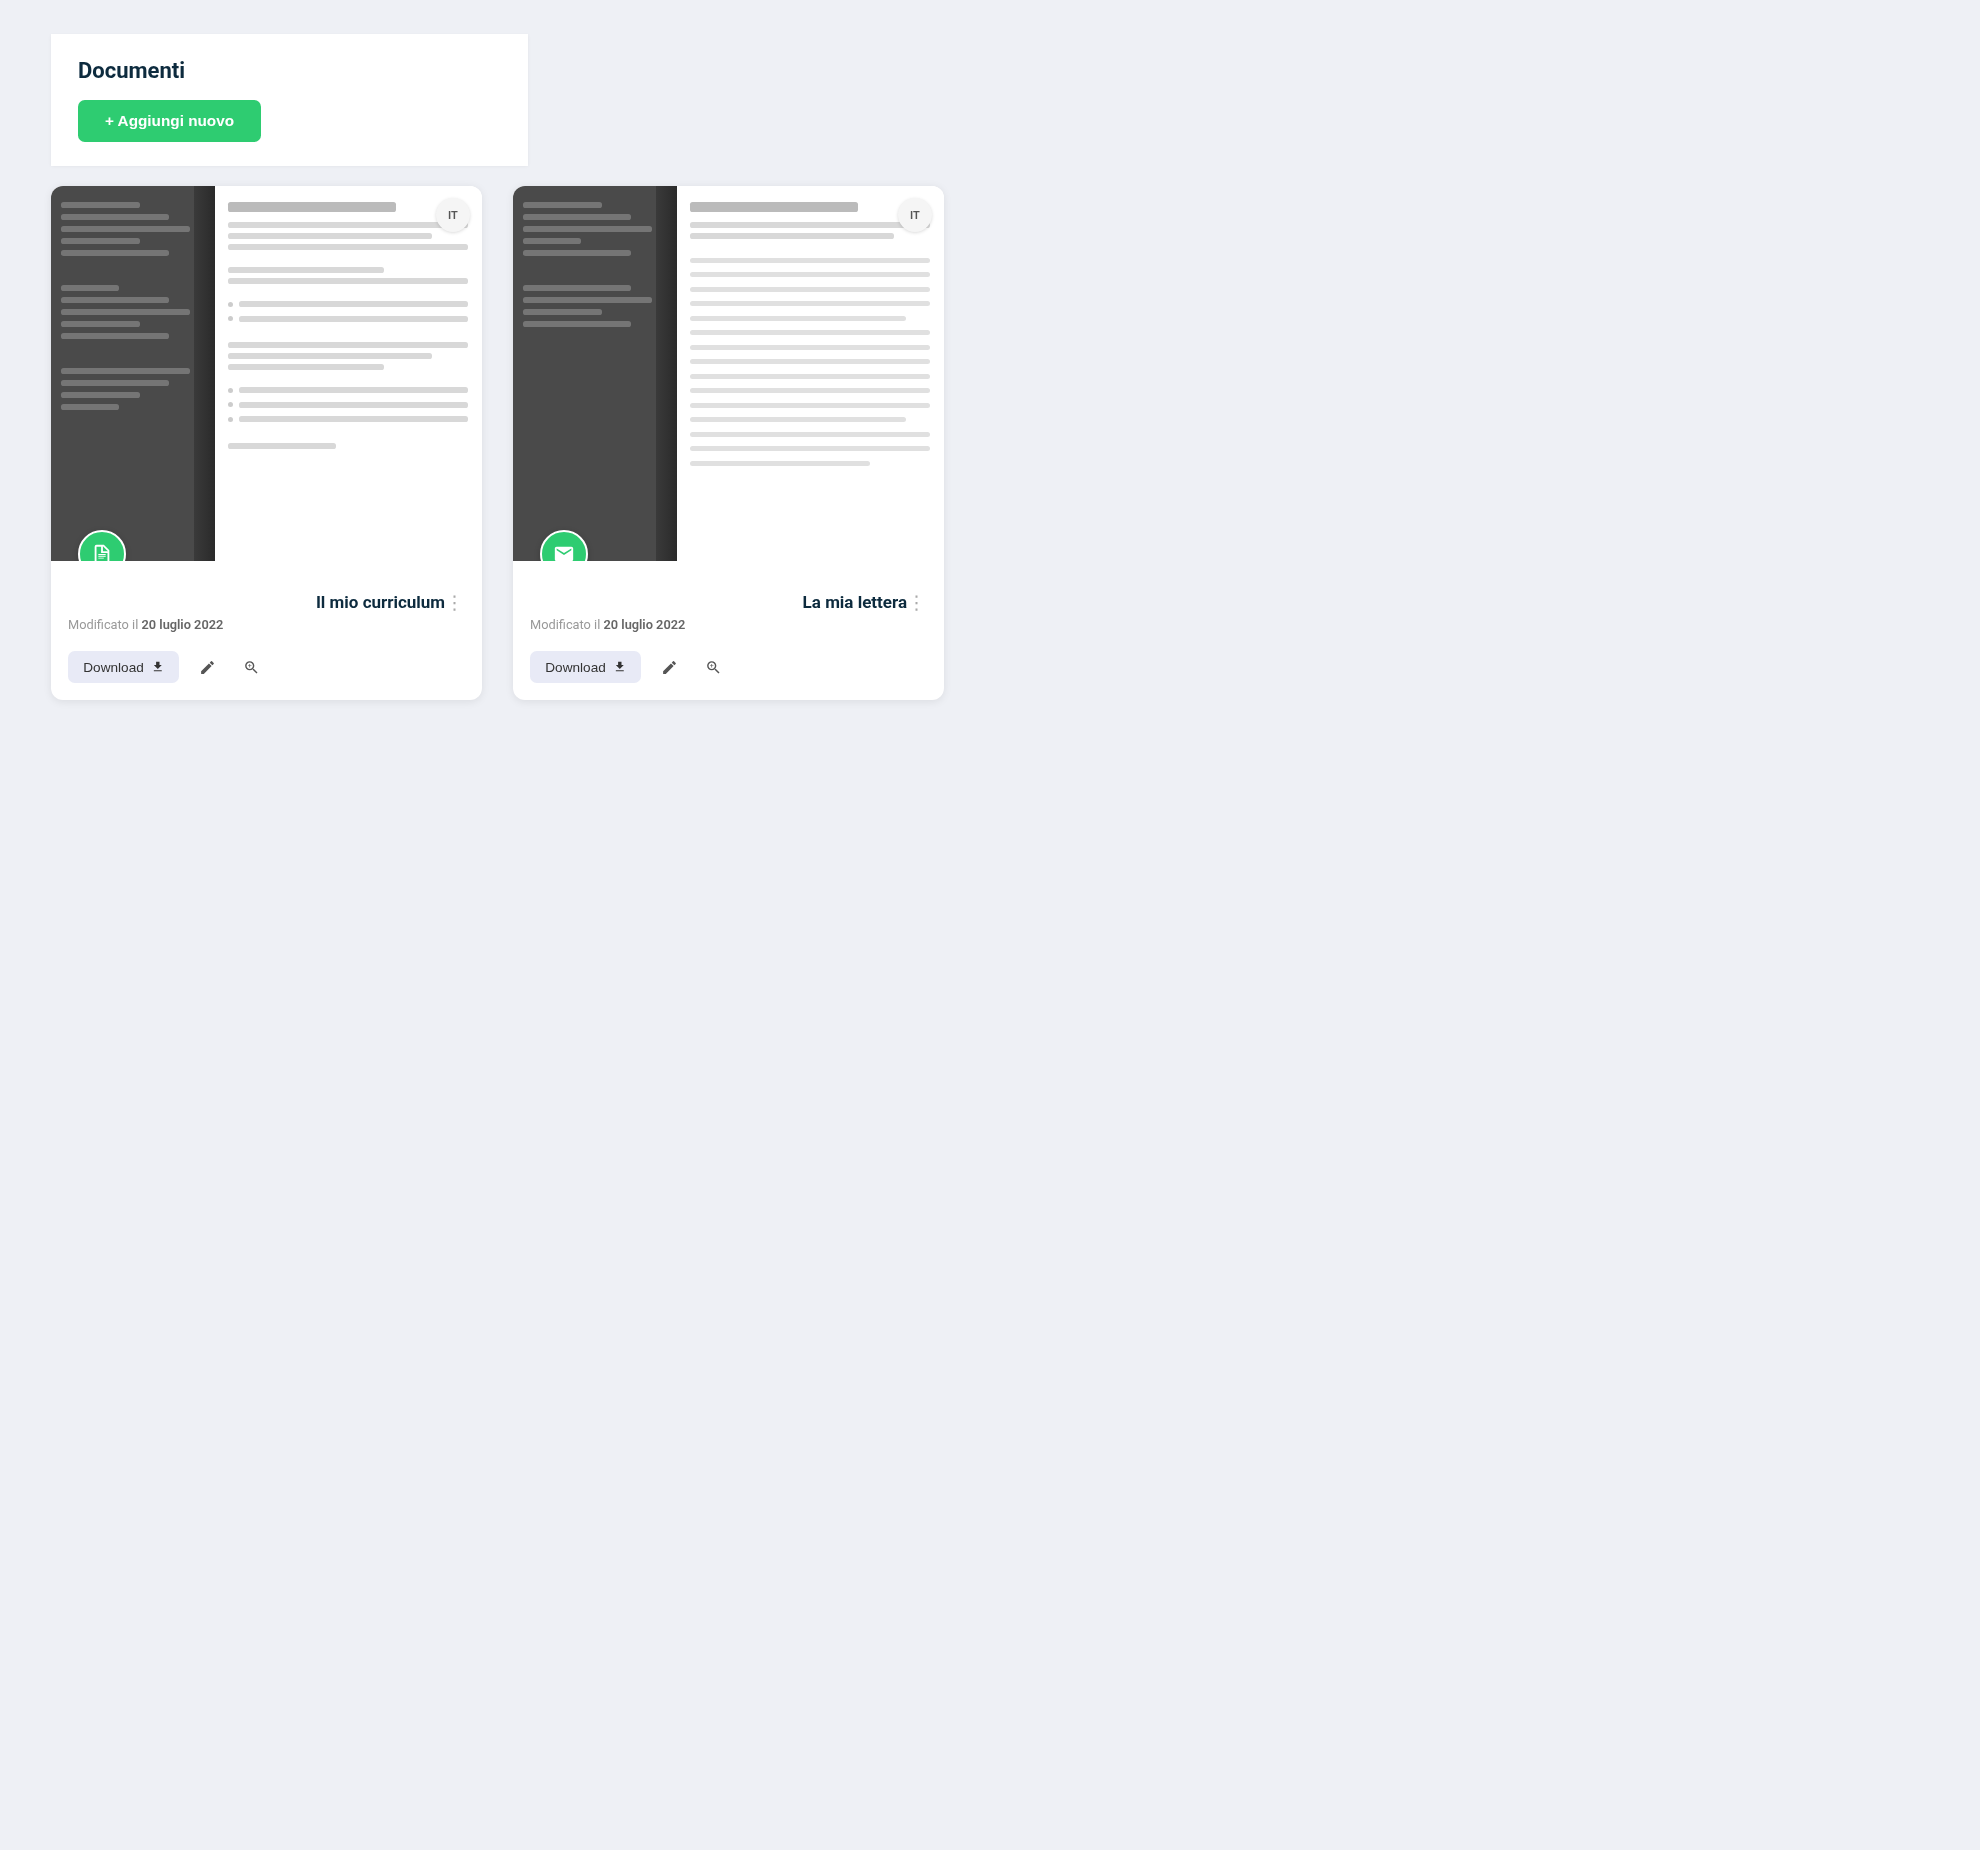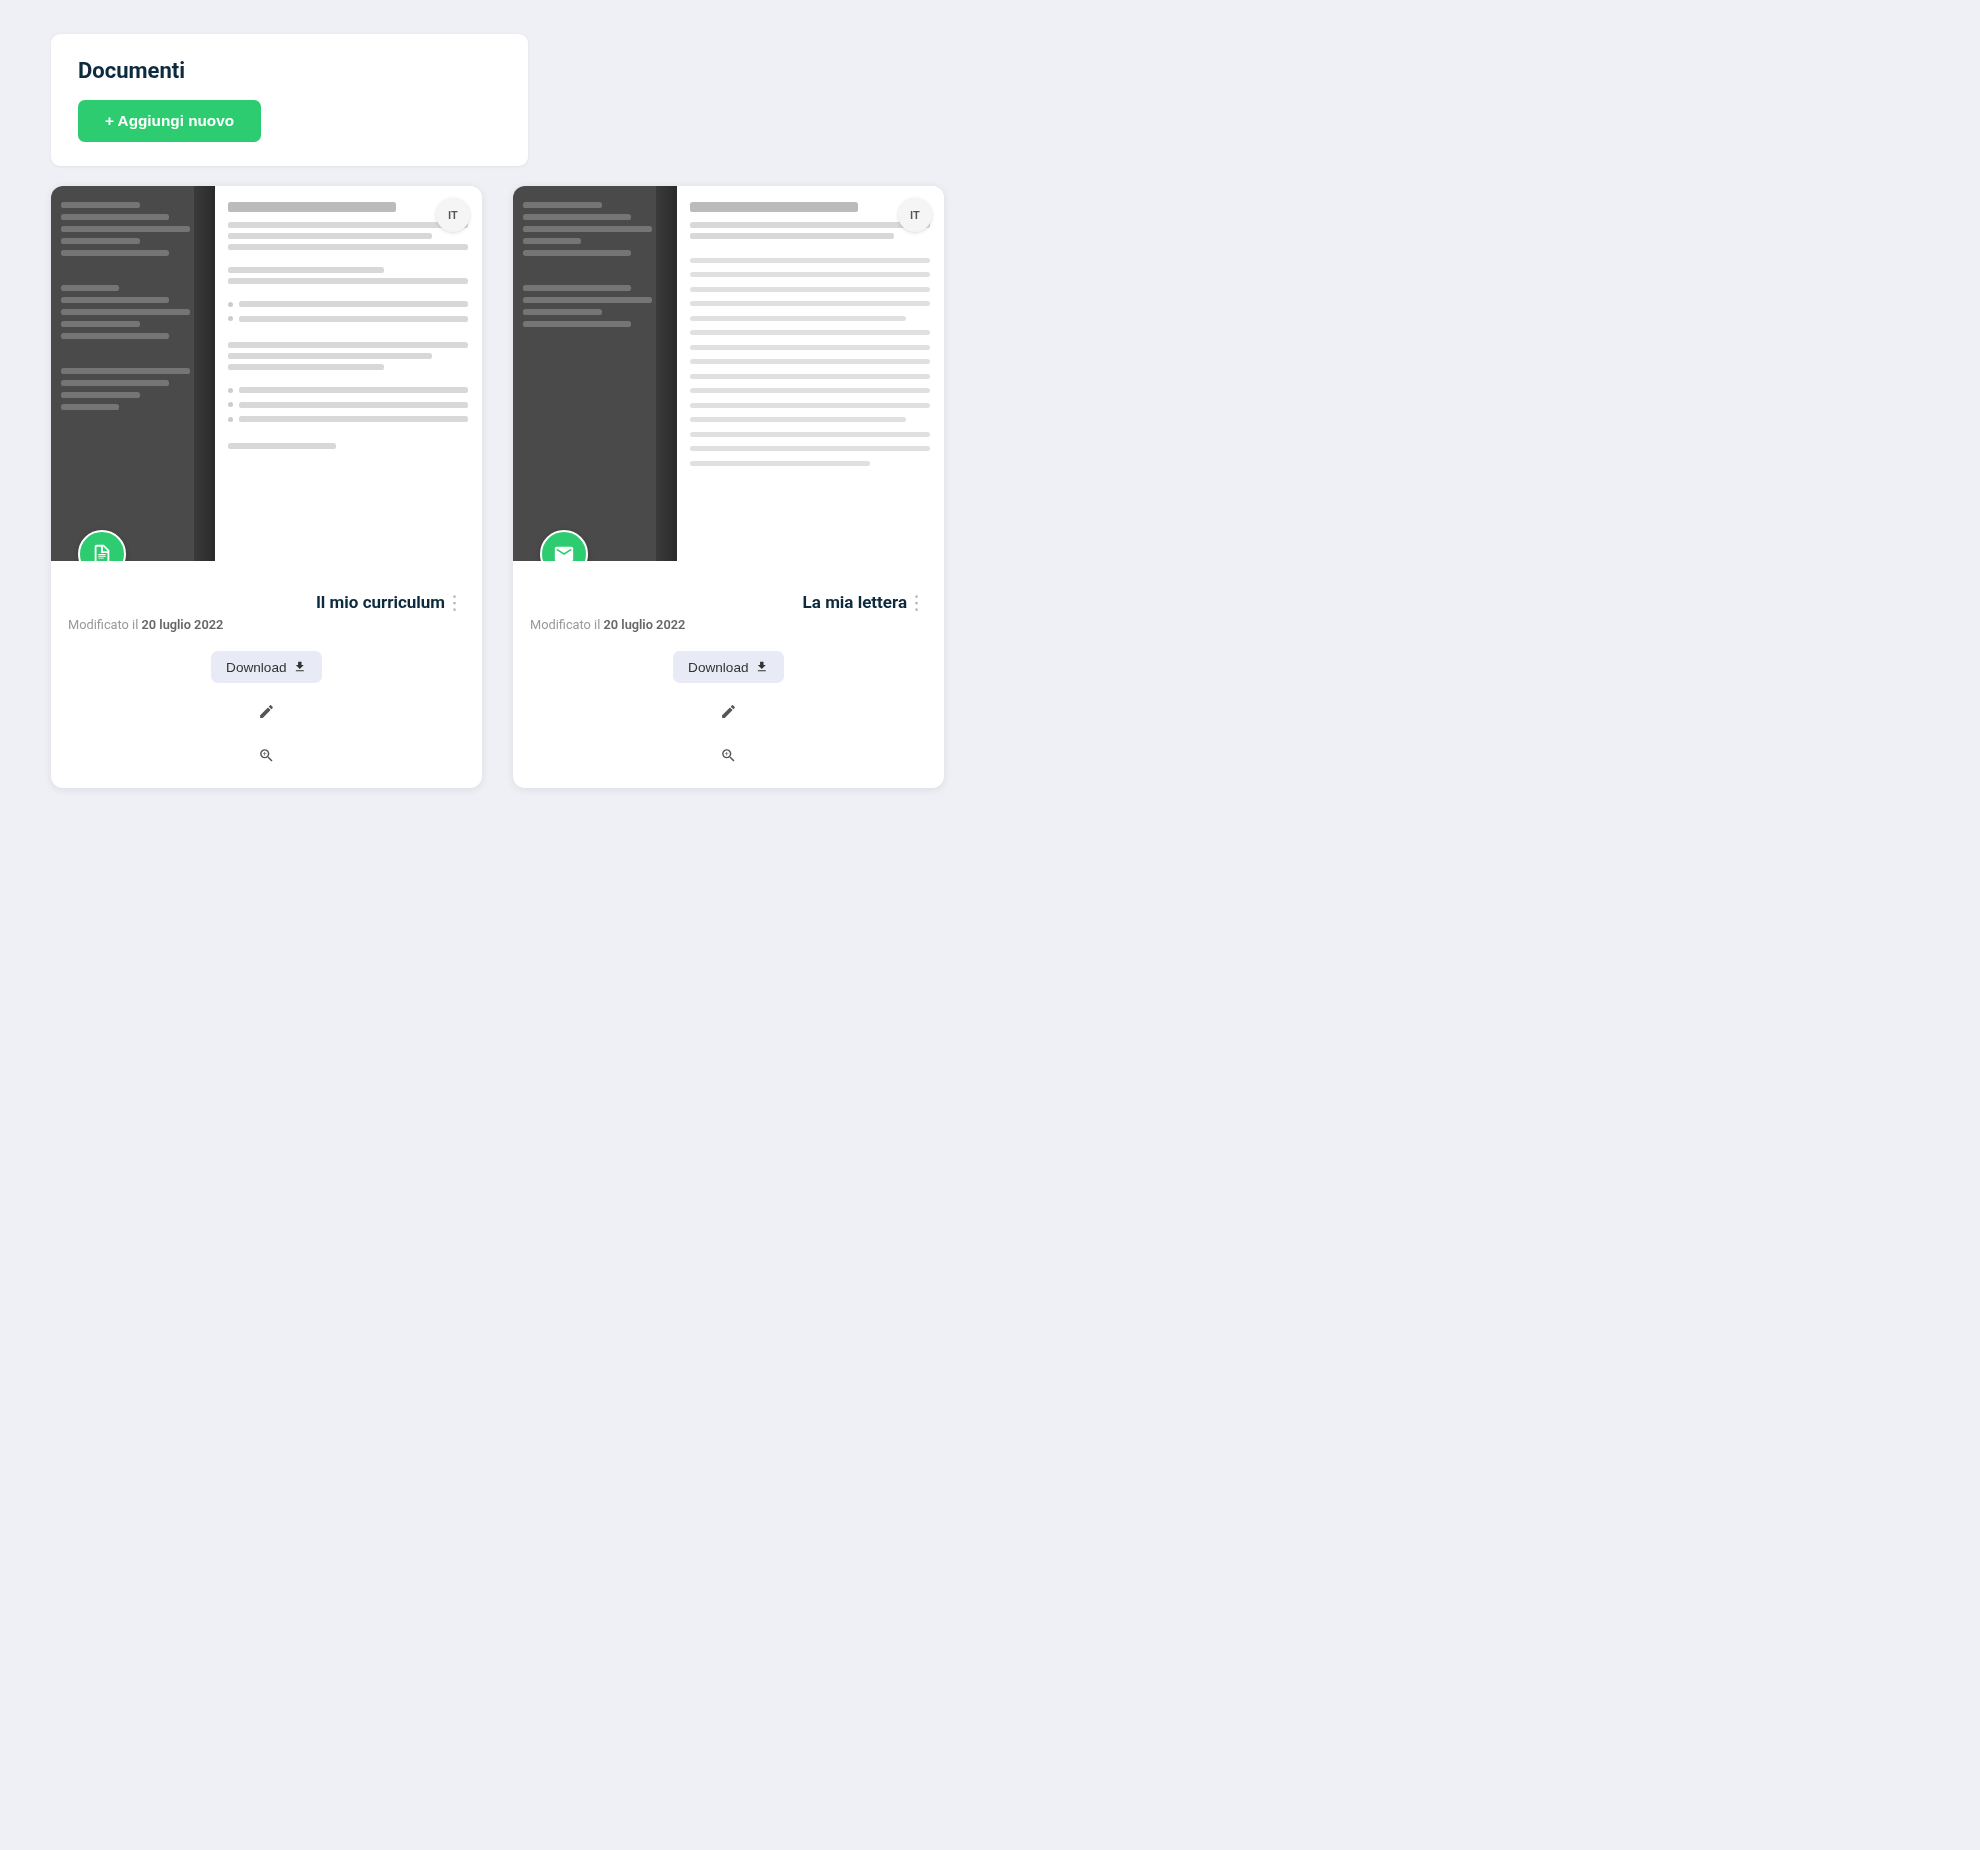--- a/index.html
+++ b/index.html
@@ -6,21 +6,21 @@
 
     body {
       background-color: #eef0f5;
       font-family: -apple-system, BlinkMacSystemFont, 'Segoe UI', Roboto, sans-serif;
       min-height: 100vh;
       padding: 34px 51px;
     }
 
     .header-card {
       background: #fff;
-      border-radius: 9px;
+      border-radius: 0;
       padding: 24px 27px;
       max-width: 477px;
       margin-bottom: 20.4px;
       box-shadow: 0 0.9px 3.4px rgba(0,0,0,0.06);
     }
 
     .header-title {
       font-size: 22px;
       font-weight: 700;
       color: #0d2b3e;
@@ -188,21 +188,20 @@
     .doc-date strong {
       color: #666;
       font-weight: 600;
     }
 
     .doc-actions {
       display: flex;
       align-items: center;
       gap: 12px;
       padding-top: 3.4px;
-      flex-direction: column;
     }
 
     .download-btn {
       background: #e8eaf6;
       border: none;
       border-radius: 6.8px;
       padding: 8.5px 15.3px;
       font-size: 13.6px;
       font-weight: 500;
       color: #333;

